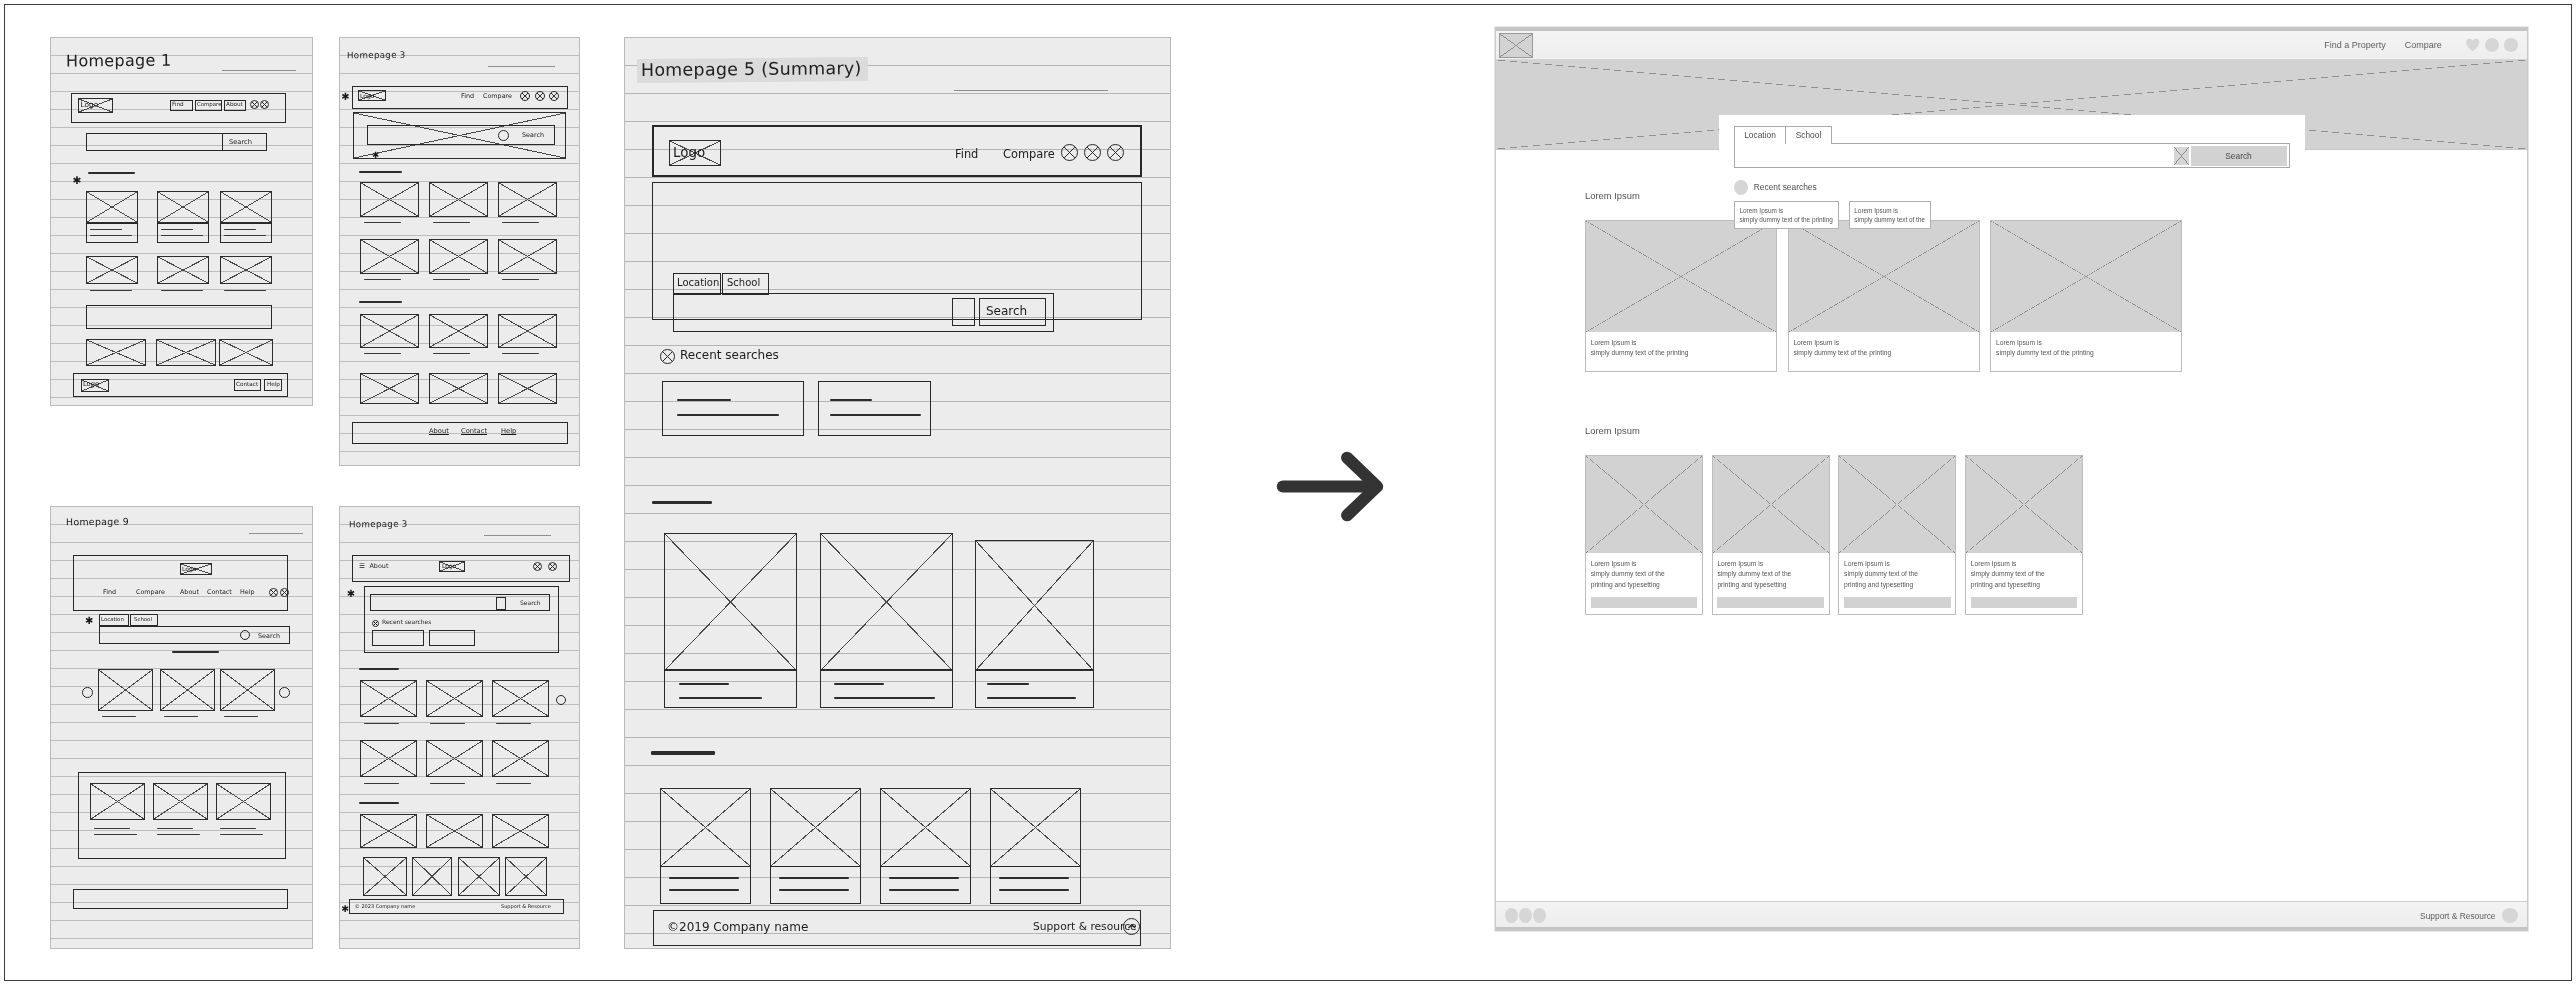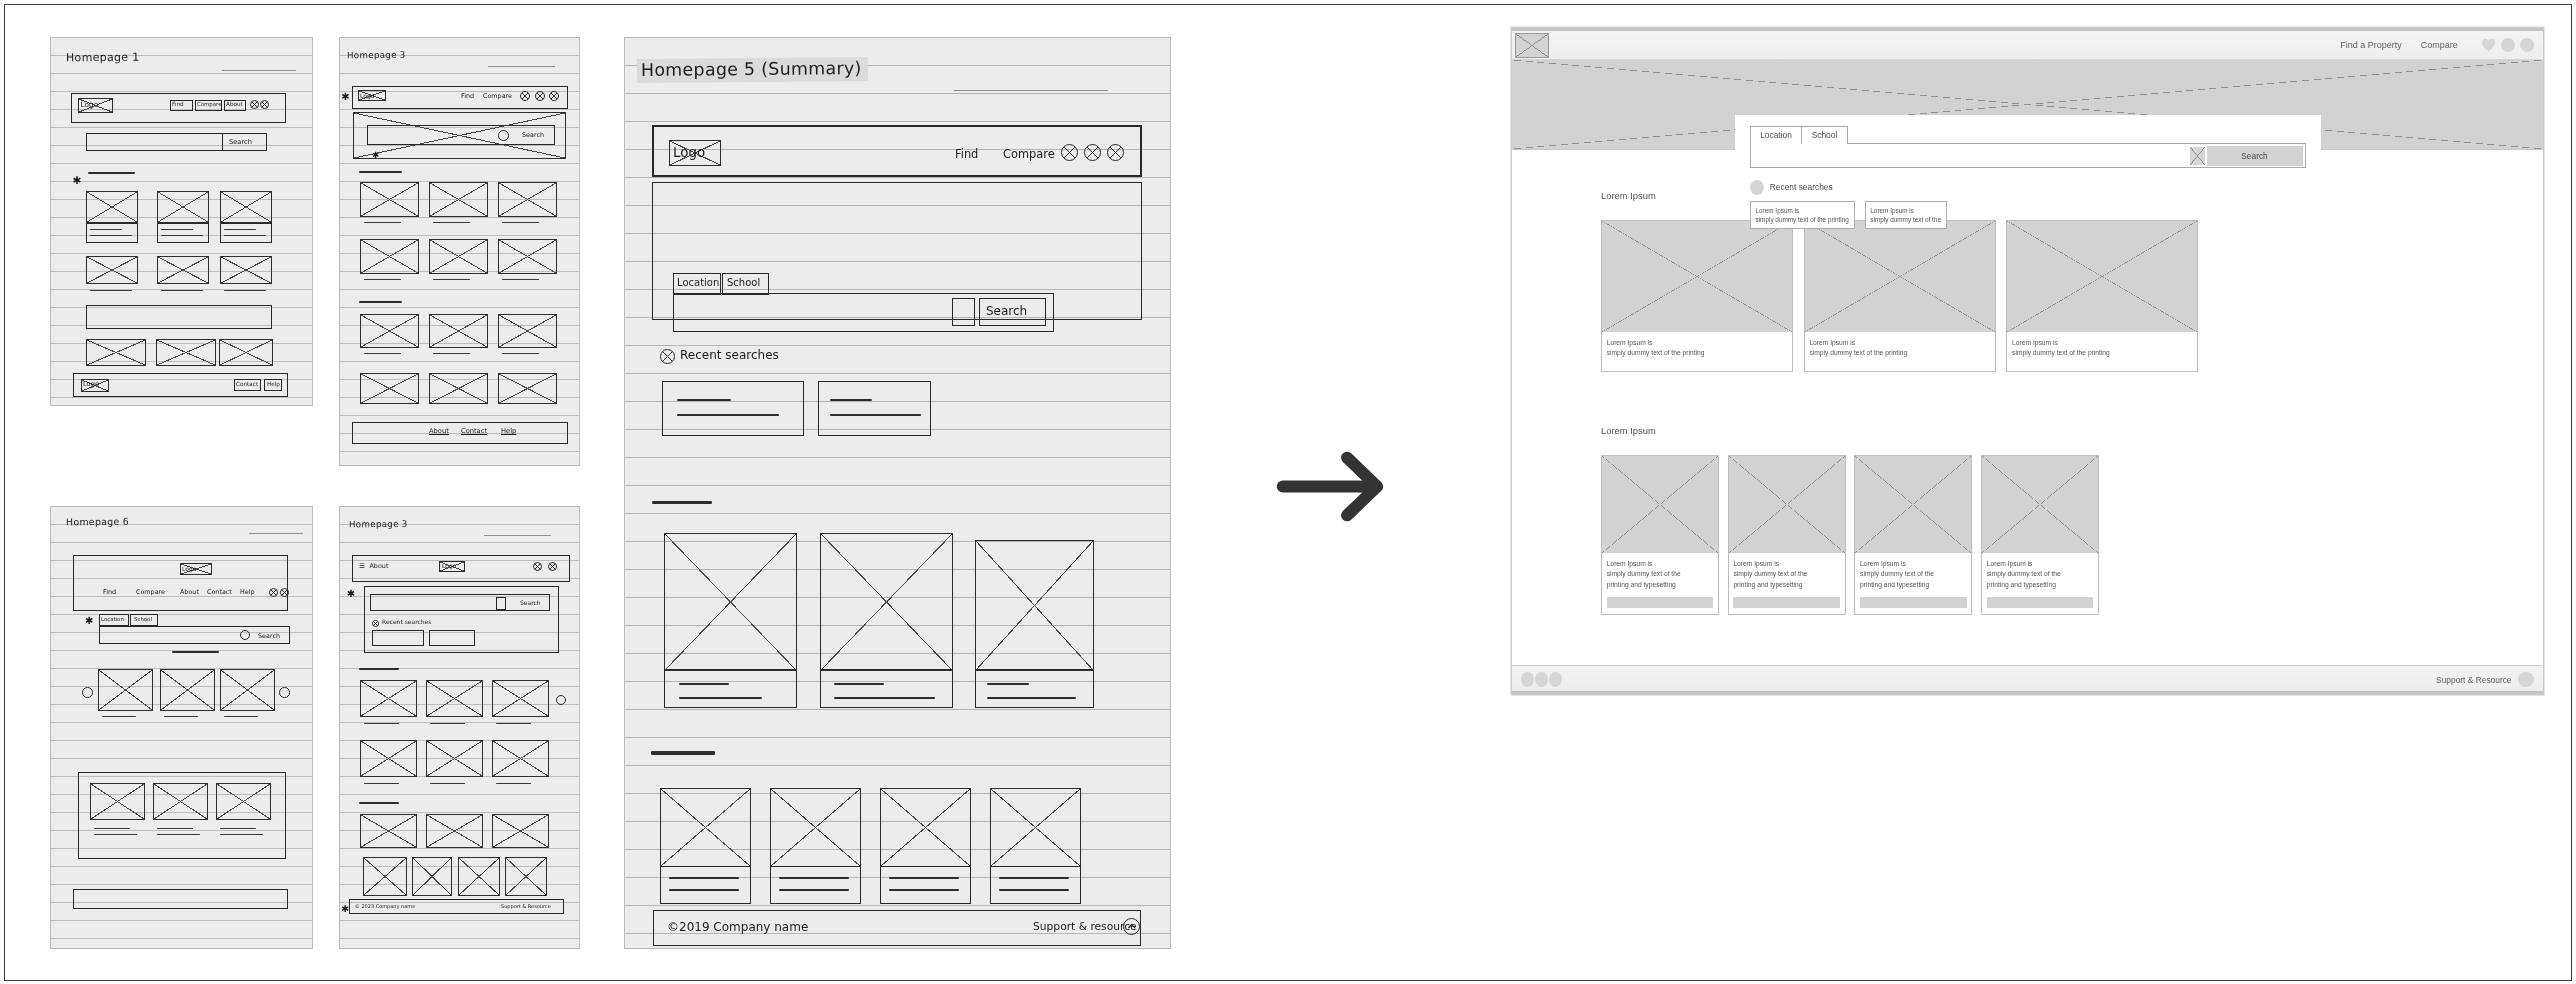--- a/index.html
+++ b/index.html
@@ -89,26 +89,25 @@
   }
   .star{
     position:absolute; color:#1d1d1d; line-height:1;
   }
 
   
   #arrow{ position:absolute; left:1268px; top:443px; width:134px; height:87px; }
 
   
   #mockup{
-    position:absolute; left:1495px; top:27px; width:1033px; height:668px;
+    position:absolute; left:1495px; top:27px; width:1033px; height:904px;
     background:#fff;
     border:0.7px solid #c9c9c9;
     box-shadow:0 0 0 0.7px #dcdcdc;
     overflow:hidden;
-    margin-left:16px;
   }
   .mk-topstrip{ position:absolute; left:0; top:0; width:100%; height:3.4px; background:#c4c4c4; }
 
   .mk-header{
     position:absolute; left:0; top:3.4px; width:100%; height:29px;
     background:linear-gradient(#f4f4f4,#eeeeee);
     border-bottom:0.7px solid #d5d5d5;
     display:flex; align-items:center;
   }
   .mk-logo{
@@ -212,21 +211,21 @@
   .mk-botstrip{ position:absolute; left:0; bottom:0; width:100%; height:2.7px; background:#c4c4c4;}
 </style>
 </head>
 <body>
 
 <div id="root">
   <div class="page-border"></div>
 
   <div class="sketch" style="left:50px;top:37px;width:263px;height:369px;">
     <div class="paper-lines"></div>
-    <div class="sk-title" style="left:14.8px;top:13.4px;font-size:11px;">Homepage 1</div>
+    <div class="sk-title" style="left:14.8px;top:13.4px;font-size:16px;">Homepage 1</div>
     <div class="sk-scribble" style="left:171px;top:32px;width:74px;"></div>
 
     <div class="ink thick" style="left:20px;top:55px;width:215px;height:29.5px;"></div>
     <div class="xbox" style="left:27px;top:60px;width:35px;height:14.8px;"></div>
     <div class="sk-txt" style="left:29.5px;top:62px;font-size:7.4px;">Logo</div>
     <div class="ink" style="left:119px;top:62px;width:23px;height:11.4px;"></div>
     <div class="sk-txt" style="left:121px;top:63px;font-size:5.7px;">Find</div>
     <div class="ink" style="left:144px;top:62px;width:27px;height:11.4px;"></div>
     <div class="sk-txt" style="left:146px;top:63px;font-size:5.4px;">Compare</div>
     <div class="ink" style="left:173px;top:62px;width:21.5px;height:11.4px;"></div>
@@ -324,21 +323,21 @@
     <div class="xbox" style="left:158px;top:335px;width:59px;height:31px;"></div>
 
     <div class="ink thick" style="left:12px;top:384px;width:216px;height:21.5px;"></div>
     <div class="sk-txt" style="left:89px;top:389px;font-size:6.7px;text-decoration:underline;">About</div>
     <div class="sk-txt" style="left:121px;top:389px;font-size:6.7px;text-decoration:underline;">Contact</div>
     <div class="sk-txt" style="left:161px;top:389px;font-size:6.7px;text-decoration:underline;">Help</div>
   </div>
 
   <div class="sketch" style="left:50px;top:506px;width:263px;height:443px;">
     <div class="paper-lines"></div>
-    <div class="sk-title" style="left:14.8px;top:9.4px;font-size:9.4px;">Homepage 6</div>
+    <div class="sk-title" style="left:14.8px;top:9.4px;font-size:9.4px;">Homepage 9</div>
     <div class="sk-scribble" style="left:198px;top:25.5px;width:54px;"></div>
 
     <div class="ink thick" style="left:21.5px;top:48px;width:215px;height:56px;"></div>
     <div class="xbox" style="left:129px;top:56px;width:32px;height:12px;"></div>
     <div class="sk-txt" style="left:131px;top:58px;font-size:6px;">Logo</div>
     <div class="sk-txt" style="left:52px;top:81px;font-size:6.4px;">Find</div>
     <div class="sk-txt" style="left:85px;top:81px;font-size:6.4px;">Compare</div>
     <div class="sk-txt" style="left:129px;top:81px;font-size:6.4px;">About</div>
     <div class="sk-txt" style="left:156px;top:81px;font-size:6.4px;">Contact</div>
     <div class="sk-txt" style="left:189px;top:81px;font-size:6.4px;">Help</div>

